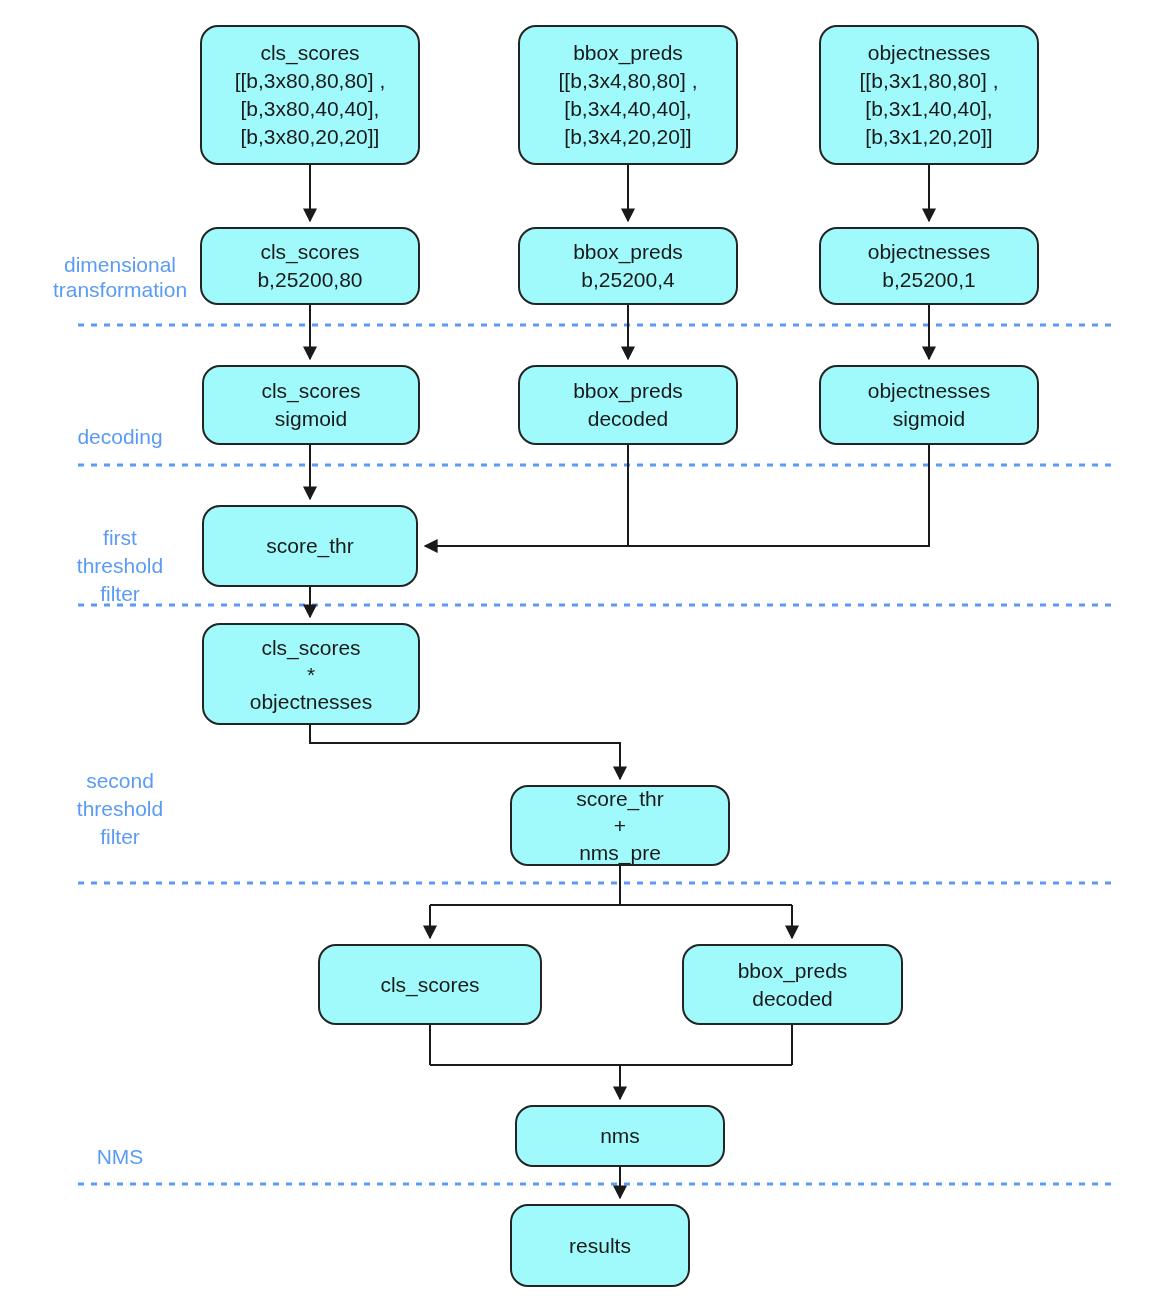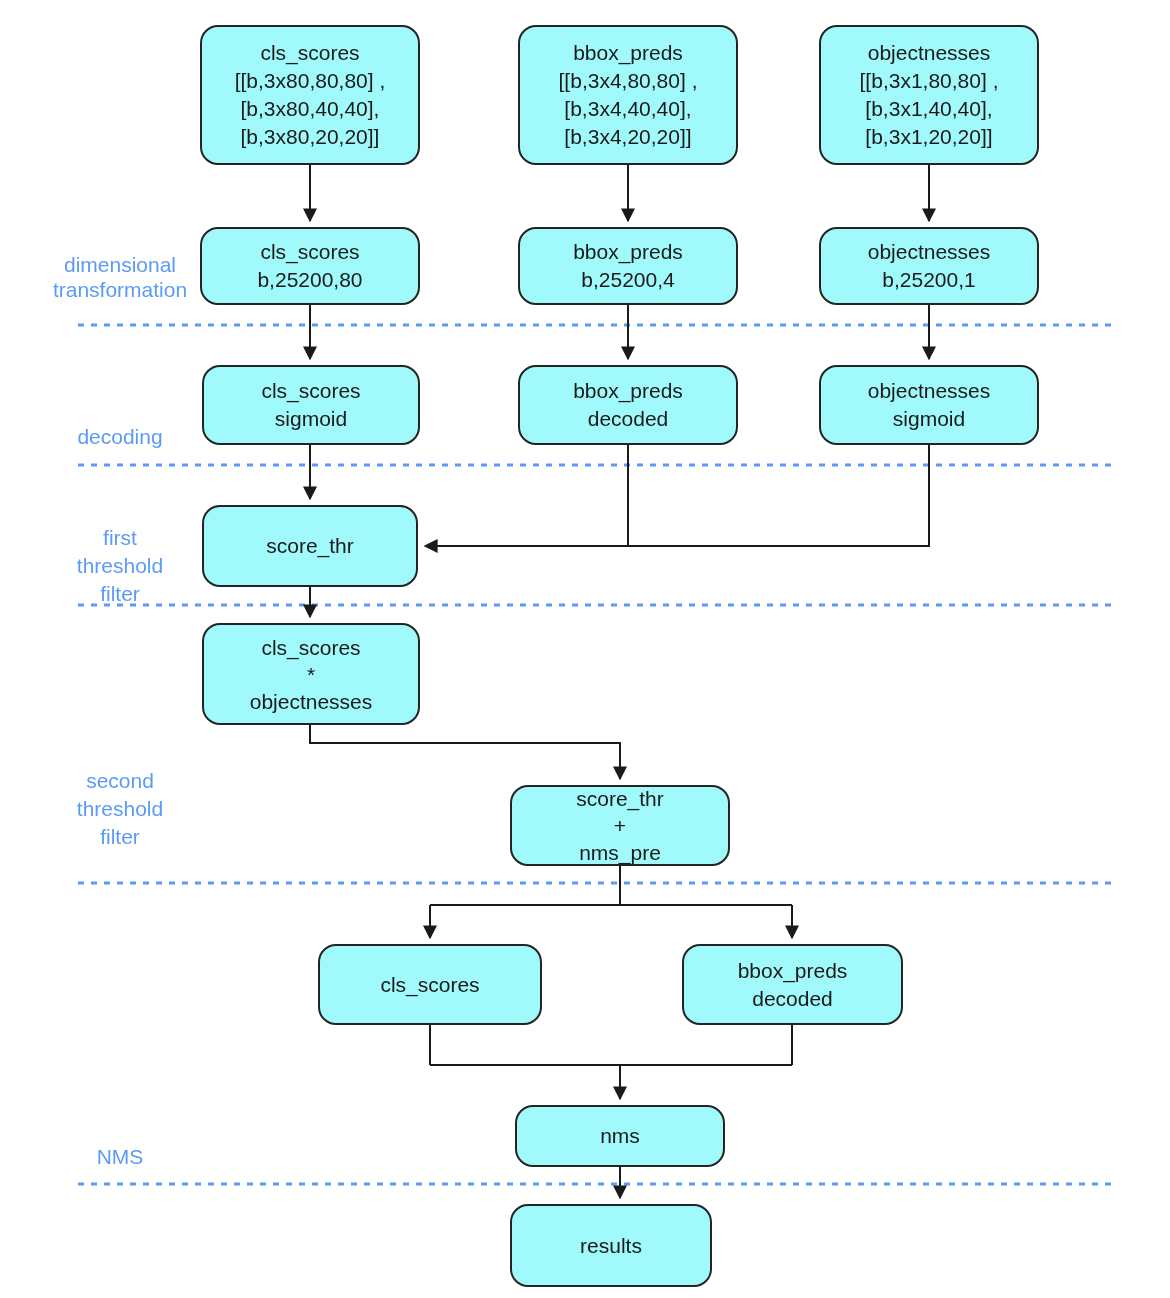--- a/index.html
+++ b/index.html
@@ -48,21 +48,21 @@
   #nd-score-thr{left:202px;top:505px;width:216px;height:82px;}
   
   #nd-cls-mul  {left:202px;top:623px;width:218px;height:102px;line-height:27px;}
   
   #nd-thr-pre  {left:510px;top:785px;width:220px;height:81px;line-height:27px;}
   
   #nd-cls-f    {left:318px;top:944px;width:224px;height:81px;}
   #nd-bbox-f   {left:682px;top:944px;width:221px;height:81px;}
   
   #nd-nms      {left:515px;top:1105px;width:210px;height:62px;}
-  #nd-results  {left:510px;top:1204px;width:202px;height:83px;}
+  #nd-results  {left:510px;top:1204px;width:180px;height:83px;}
   
   #lb-dim {top:252px;line-height:25px;}
   #lb-dec {top:423px;}
   #lb-first {top:524px;}
   #lb-second {top:767px;}
   #lb-nms {top:1143px;}
 </style>
 </head>
 <body>
 

